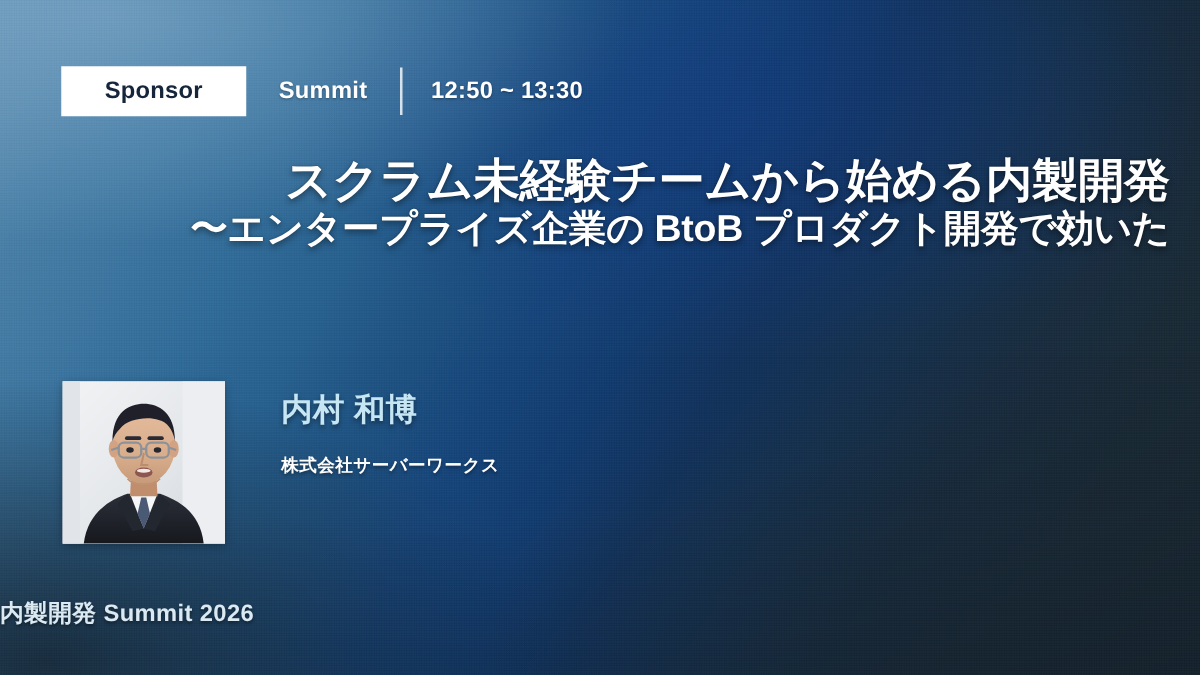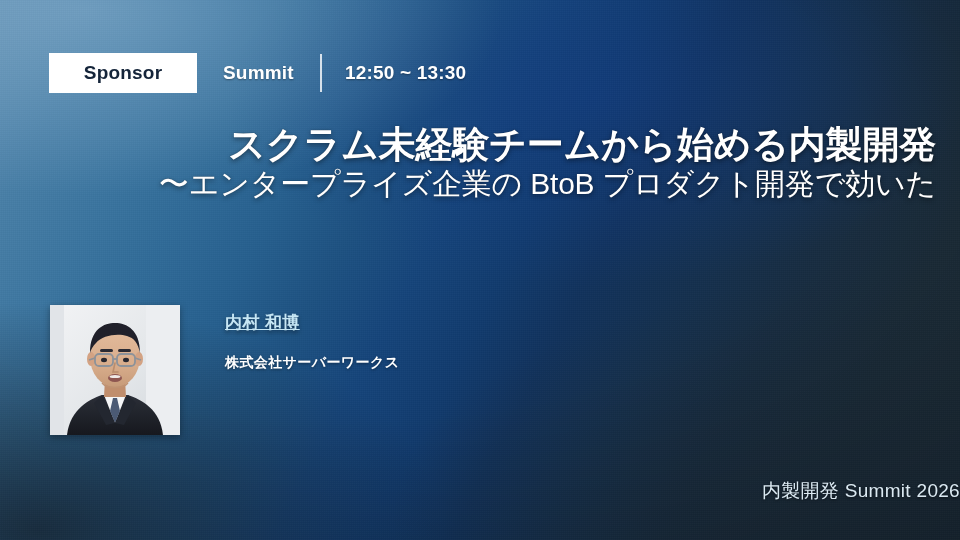--- a/index.html
+++ b/index.html
@@ -122,21 +122,21 @@
   }
   .title-main {
     font-size: 37px;
     font-weight: bold;
     line-height: 1.13;
     letter-spacing: -0.2px;
     white-space: nowrap;
   }
   .title-sub {
     font-size: 30px;
-    font-weight: normal;
+    font-weight: bold;
     line-height: 1.22;
     letter-spacing: -0.2px;
   }
 
   
   .speaker {
     position: absolute;
     left: 50px;
     top: 305px;
     display: flex;
@@ -151,45 +151,44 @@
     flex: 0 0 auto;
     box-shadow: 0 2px 7px rgba(0,0,0,.35);
   }
   .photo svg { display: block; }
 
   .speaker-text {
     margin-left: 45px;
     padding-top: 6px;
   }
   .speaker-name {
-    font-size: 17px;
+    font-size: 25px;
     font-weight: bold;
     color: #c6e6f4;
     letter-spacing: .4px;
     text-shadow: 0 2px 4px rgba(0,0,0,.4);
-    text-decoration: underline;
   }
   .speaker-org {
     margin-top: 20px;
     font-size: 14px;
     font-weight: bold;
     color: #ffffff;
     letter-spacing: .4px;
     text-shadow: 0 1px 3px rgba(0,0,0,.4);
   }
 
   
   .footer {
     position: absolute;
     left: 0;
     right: 0;
     top: 478px;
-    text-align: right;
-    font-size: 19px;
-    font-weight: normal;
+    text-align: left;
+    font-size: 19px;
+    font-weight: bold;
     color: #dbe9f2;
     letter-spacing: .3px;
     text-shadow: 0 1px 3px rgba(0,0,0,.45);
   }
 </style>
 </head>
 <body>
 
 <div id="slide">
 

